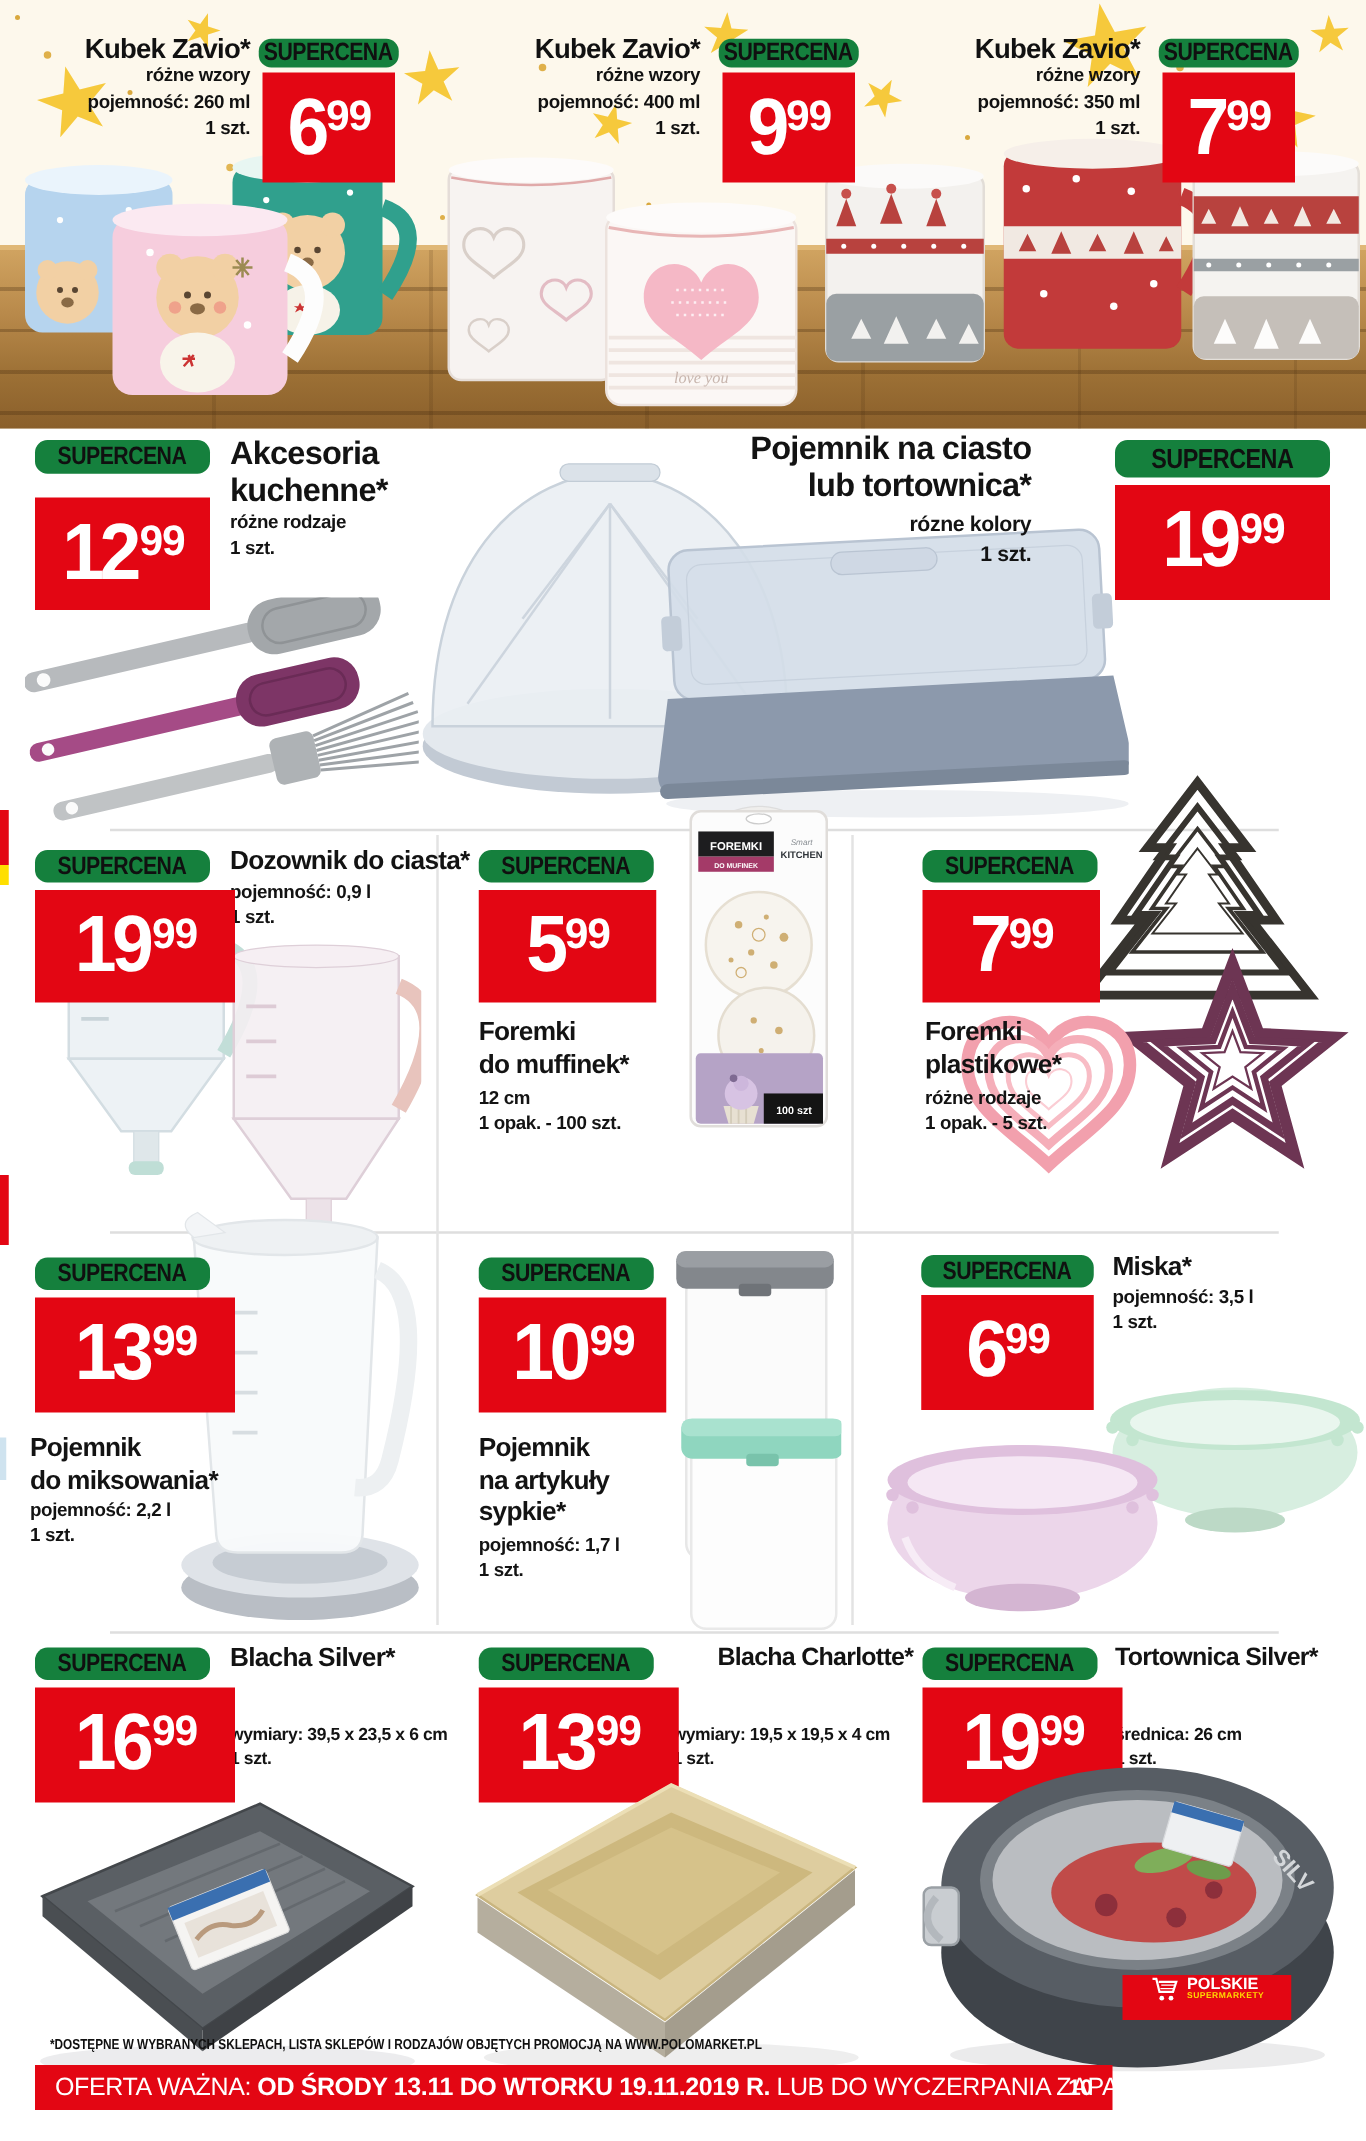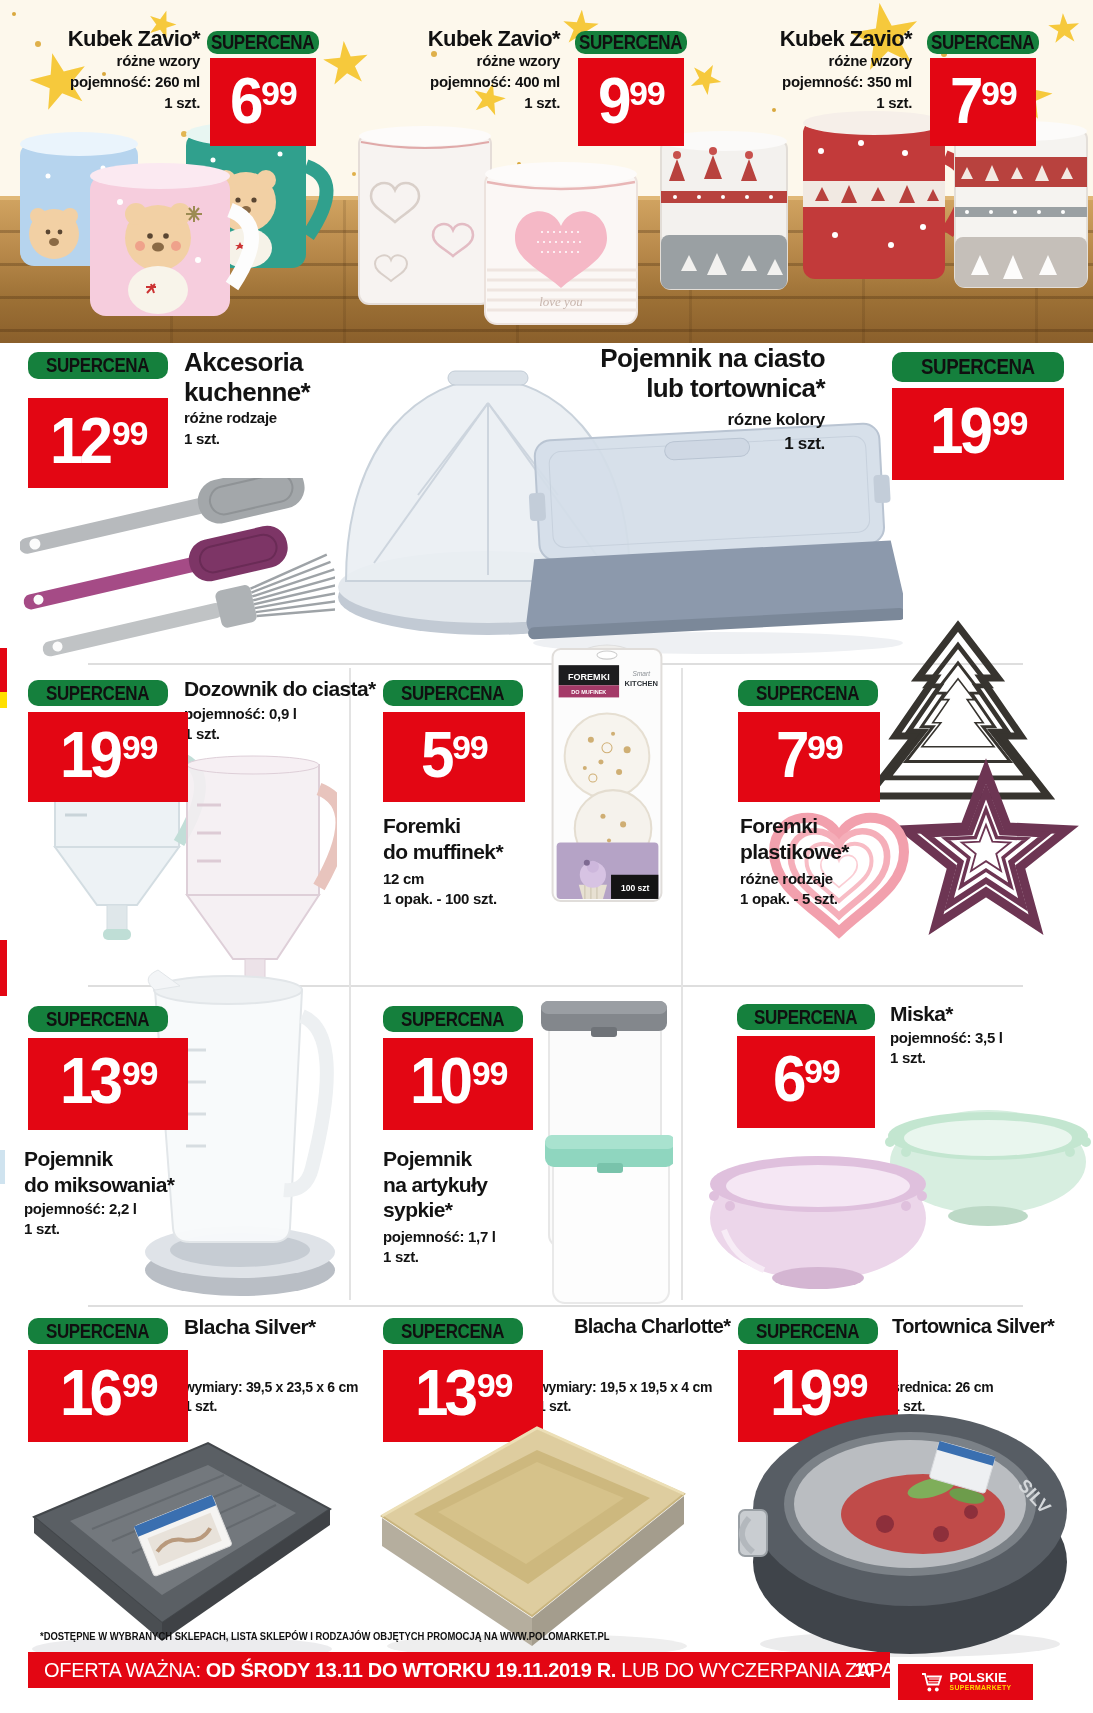--- a/index.html
+++ b/index.html
@@ -36,22 +36,22 @@
   .hline{position:absolute;left:88px;width:935px;height:2px;background:#dedede;}
   .vline{position:absolute;width:2px;background:#e3e3e3;}
   .right{text-align:right;}
   
   #disclaimer{position:absolute;left:40px;top:1630px;font-size:11.5px;font-weight:700;letter-spacing:0;
               transform:scaleX(.82);transform-origin:left center;white-space:nowrap;color:#101010;}
   #offerbar{position:absolute;left:28px;top:1652px;width:862px;height:36px;background:#e30613;color:#fff;
             display:flex;align-items:center;padding-left:16px;box-sizing:border-box;font-size:20px;letter-spacing:-0.3px;white-space:nowrap;}
   #offerbar b{margin:0 5px;}
   #pageno{position:absolute;right:16px;top:0;height:36px;display:flex;align-items:center;font-size:18px;font-weight:700;color:#fff;}
-  #brandbox{position:absolute;left:898px;top:1664px;width:135px;height:36px;background:#e30613;display:flex;
-            align-items:center;justify-content:center;gap:6px;}
+  #brandbox{position:absolute;left:898px;top:1580px;width:135px;height:36px;background:#e30613;display:flex;
+            justify-content:center;gap:6px;}
   #brandbox .l1{font-size:13px;font-weight:700;color:#fff;line-height:1;}
   #brandbox .l2{font-size:6.8px;font-weight:700;color:#ffd800;line-height:1.3;letter-spacing:.4px;}
   .bleed{position:absolute;left:0;}
   svg{display:block;}
 </style>
 </head>
 <body>
 
 <div id="page">
 

